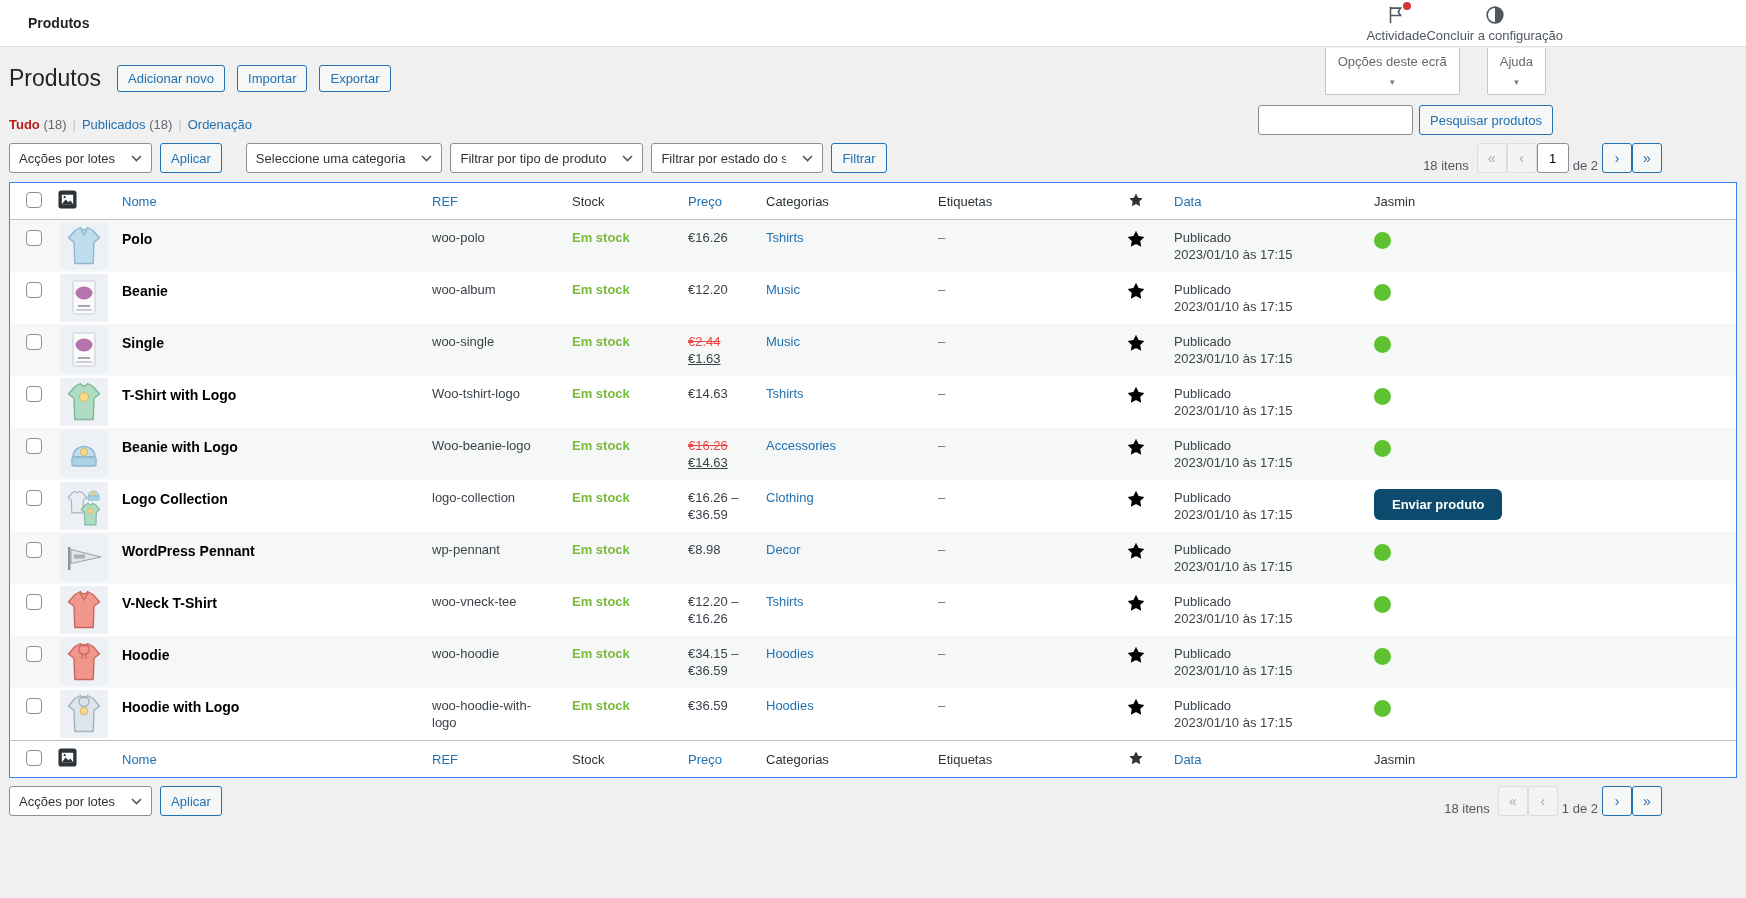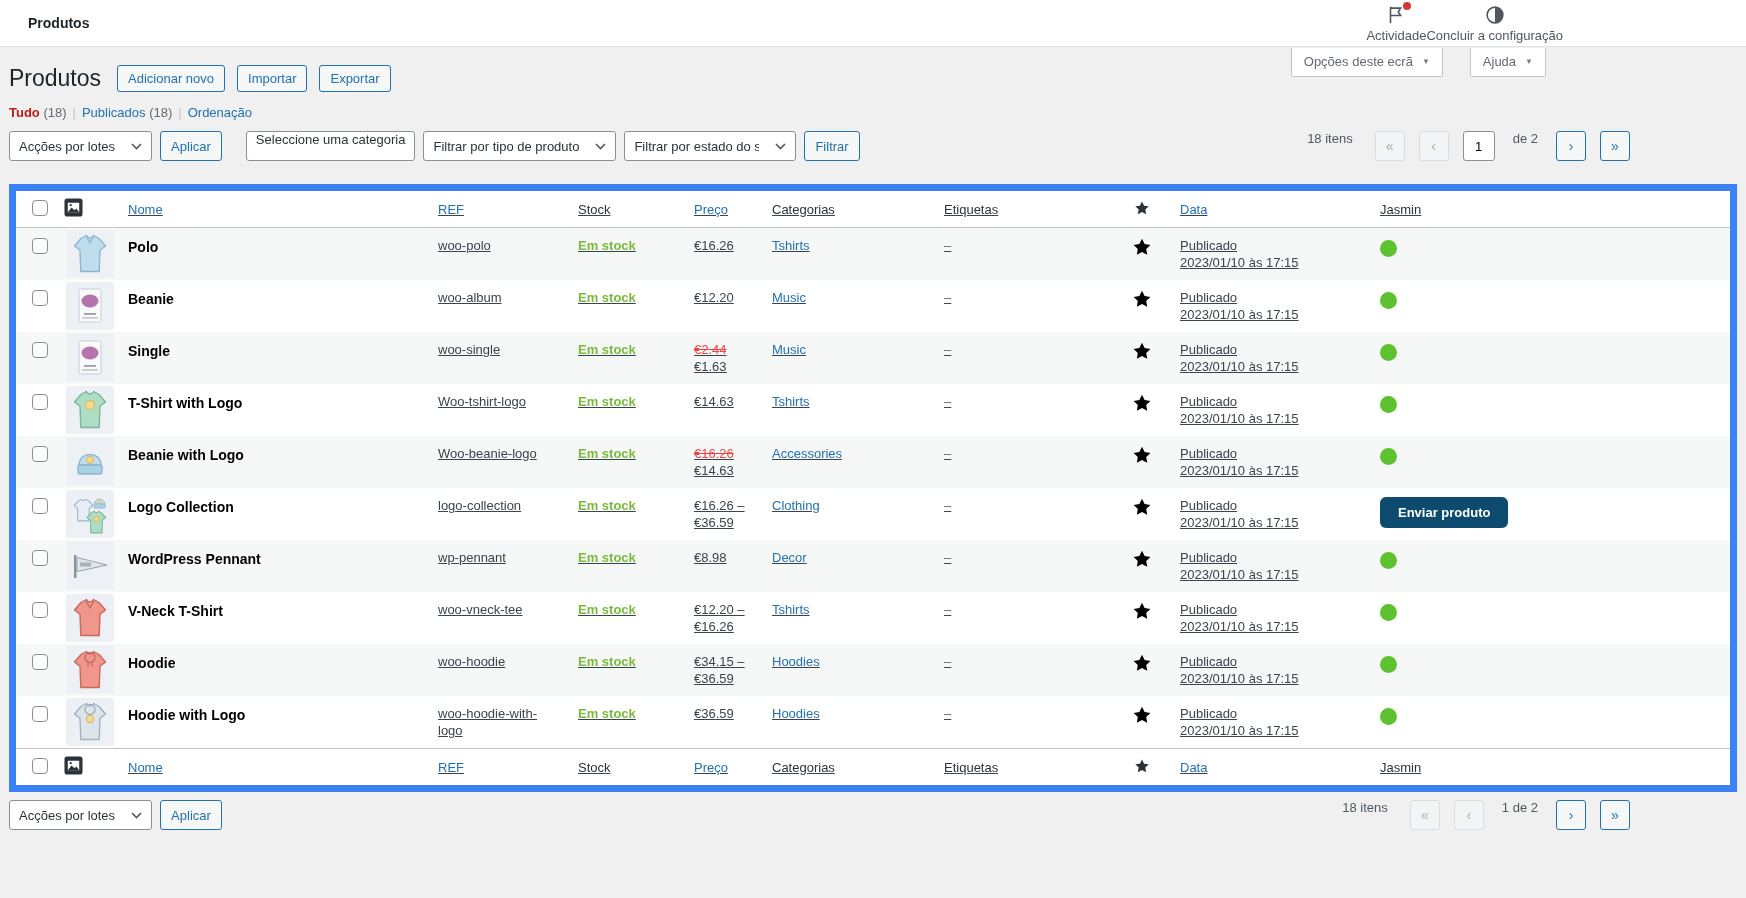--- a/index.html
+++ b/index.html
@@ -17,21 +17,21 @@
   }
   .topbar-title { font-weight:bold; font-size:14px; color:#1d2327; }
   .topbar-right { display:flex; align-items:flex-start; }
   .topbar-item { display:flex; flex-direction:column; align-items:center; gap:1px; color:#50575e; font-size:13px; cursor:pointer; }
   .topbar-icon { position:relative; height:24px; display:flex; align-items:center; }
   .reddot { position:absolute; top:-1px; right:-4px; width:8px; height:8px; border-radius:50%; }
   
   .screen-meta { position:absolute; top:48px; right:200px; display:flex; gap:27px; z-index:5; }
   .screen-tab {
     background:#fff; border:1px solid #c3c4c7; border-top:none; border-radius:0 0 2px 2px;
-    padding:6px 12px 7px; color:#646970; display:flex; align-items:center; gap:9px; cursor:pointer;
+    padding:6px 12px 7px; color:#646970; display:flex; align-items:center; gap:9px; cursor:pointer;flex-direction:column;
   }
   .screen-tab .caret { font-size:8px; color:#787c82; }
   
   .content { padding:0 9px; position:relative; }
   .page-header { display:flex; align-items:center; margin-top:17px; }
   .page-header h1 { font-size:23px; font-weight:400; color:#1d2327; margin:0; line-height:29px; }
   .pta {
     margin-left:12px; background:#f6f7f7; border:1px solid #2271b1; color:#2271b1;
     border-radius:3px; padding:5px 10px; font-size:13px; cursor:pointer; text-decoration:none; display:inline-block;
   }
@@ -48,42 +48,42 @@
     width:155px; height:30px; border:1px solid #8c8f94; border-radius:3px; background:#fff;
     padding:0 8px; font-size:13px; font-family:inherit;
   }
   .btn-outline {
     background:#f6f7f7; border:1px solid #2271b1; color:#2271b1; border-radius:3px;
     height:30px; padding:0 10px; font-size:13px; font-family:inherit; cursor:pointer;
   }
   
   .tablenav { display:flex; justify-content:space-between; align-items:center; margin-top:8px; }
   .tablenav-left { display:flex; align-items:center; gap:8px; }
-  .gap-lg { margin-left:16px;flex-direction:column; }
+  .gap-lg { margin-left:16px; }
   .select {
     height:30px; background:#fff; border:1px solid #8c8f94; border-radius:3px;
     padding:0 9px; display:inline-flex; align-items:center; gap:16px; color:#2c3338; cursor:pointer; white-space:nowrap;
   }
-  .pager { display:flex; align-items:flex-start; gap:14px; margin-right:107px; color:#50575e; }
+  .pager { display:flex; align-items:flex-end; gap:0; margin-right:75px; color:#50575e; }
   .items-count { margin-right:8px; color:#50575e; }
   .page-box {
     width:30px; height:30px; border-radius:3px; display:flex; align-items:center; justify-content:center;
     font-size:14px; cursor:pointer; border:1px solid #dcdcde; background:#f3f4f5; color:#a7aaad;
   }
   .page-box.enabled { border:1px solid #2271b1; background:#f6f7f7; color:#2271b1; }
   .page-input {
     width:32px; height:30px; text-align:center; border:1px solid #8c8f94; border-radius:3px;
     background:#fff; font-size:13px; font-family:inherit;
   }
   .of-label { margin:0 4px; color:#50575e; }
   .page-text { color:#50575e; margin:0 4px; }
   
   table.products {
-    margin-top:23px; width:100%; border:7px solid #3b82f6; background:#fff;
-    border-collapse:separate; border-spacing:0; table-layout:fixed;text-decoration:underline;
+    margin-top:9px; width:100%; border:1px solid #3b82f6; background:#fff;
+    border-collapse:separate; border-spacing:0; table-layout:fixed;
   }
   thead th { border-bottom:1px solid #c3c4c7; }
   tfoot th { border-top:1px solid #c3c4c7; }
   th {
     text-align:left; font-weight:400; font-size:13px; color:#2c3338;
     height:37px; padding:0 10px; vertical-align:middle; white-space:nowrap;
   }
   th a { color:#2271b1; text-decoration:none; cursor:pointer; }
   td { padding:9px 10px 7px; vertical-align:top; line-height:17px; font-size:13px; }
   tr.alt { background:#f6f7f7; }
@@ -227,20 +227,24 @@
   <div class="page-header">
     <h1>Produtos</h1>
     <a class="pta">Adicionar novo</a>
     <a class="pta">Importar</a>
     <a class="pta">Exportar</a>
   </div>
 
   <div class="views-row">
     <div class="views">
       <a><span class="current">Tudo</span> <span class="count">(18)</span></a><span class="sep">|</span><a><span>Publicados</span> <span class="count">(18)</span></a><span class="sep">|</span><a><span>Ordenação</span></a>
+    </div>
+    <div class="search">
+      <input type="text" value="" style="">
+      <button class="btn-outline">Pesquisar produtos</button>
     </div>
   </div>
 
   <div class="tablenav">
     <div class="tablenav-left">
       <div class="select">
         <span>Acções por lotes</span>
         <svg width="11" height="7">
             <path d="M1 1 L5.5 5.5 L10 1" stroke="#50575e" stroke-width="1.6" fill="none"></path>
           </svg>

